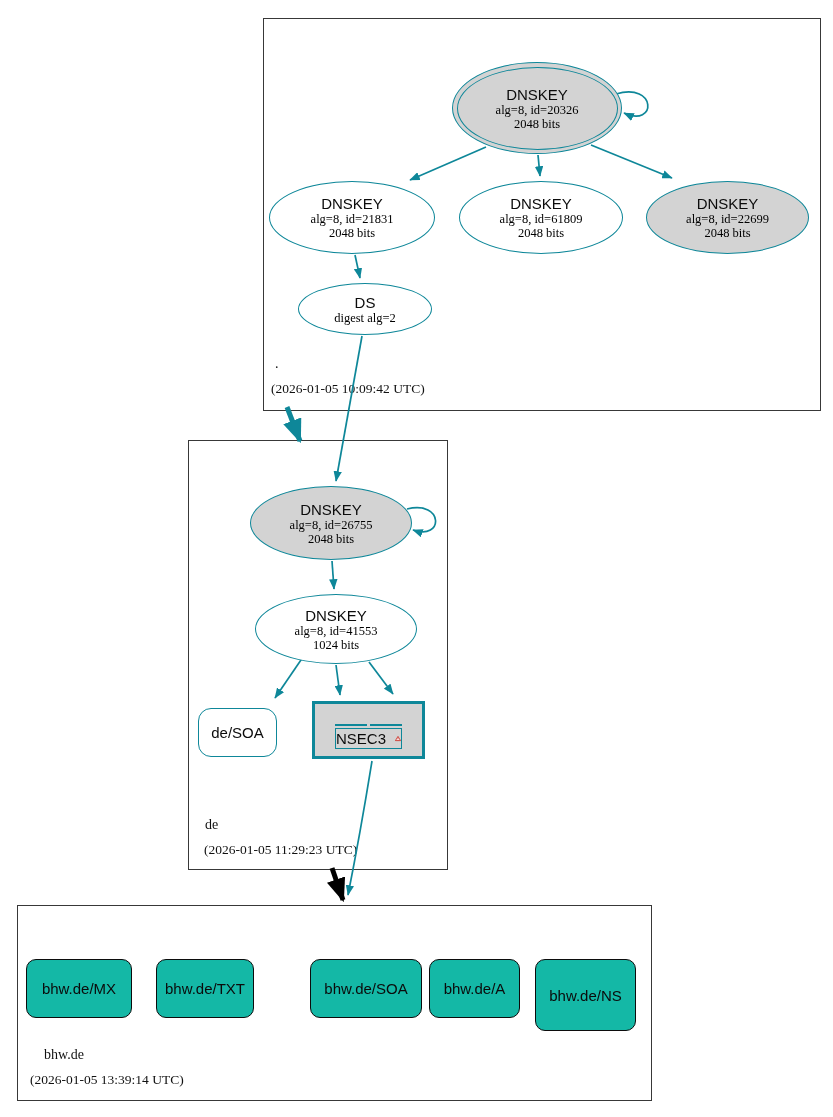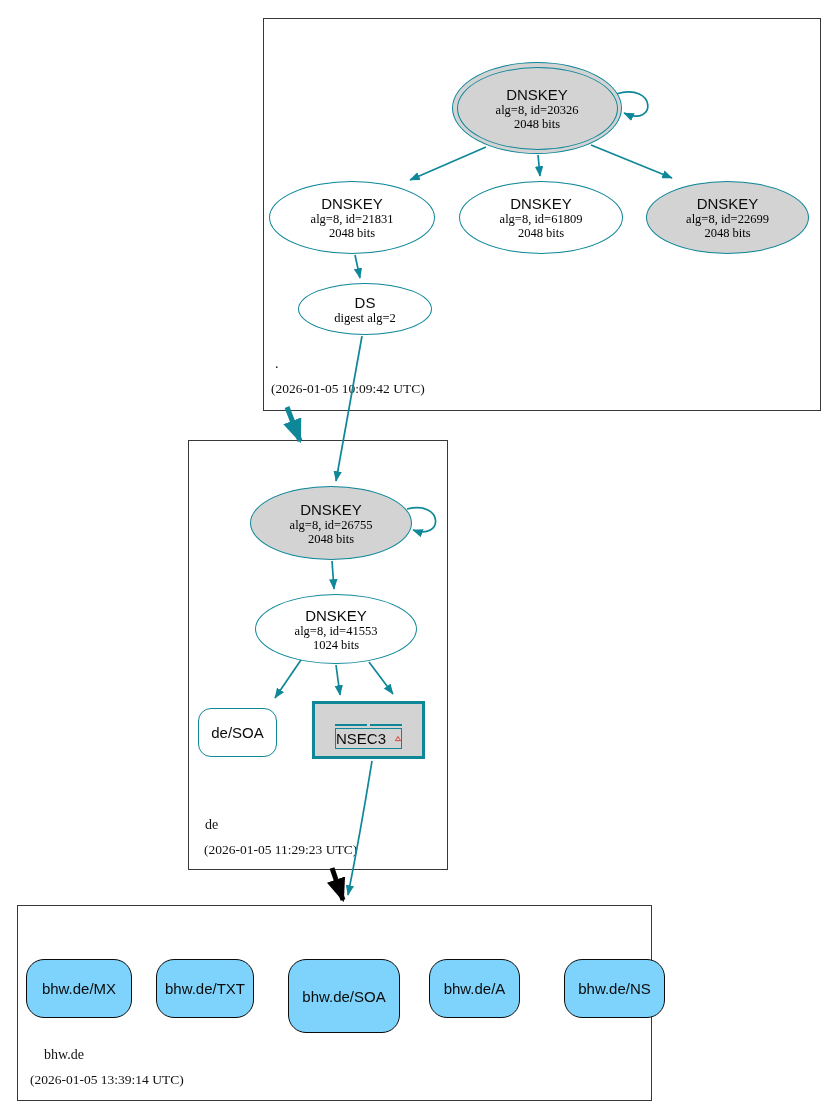--- a/index.html
+++ b/index.html
@@ -11,21 +11,21 @@
   #edges{position:absolute;left:0;top:0;z-index:1;}
   .node{position:absolute;z-index:2;box-sizing:border-box;}
   .ellipse{border:1.8px solid #0e8799;border-radius:50%;background:#fff;
            display:flex;flex-direction:column;align-items:center;justify-content:center;text-align:center;}
   .gray{background:#d3d3d3;}
   .double{padding:0;}
   .ellipse-inner{position:absolute;inset:3.5px;border:1.8px solid #0e8799;border-radius:50%;background:inherit;
            display:flex;flex-direction:column;align-items:center;justify-content:center;text-align:center;}
   .node-title{font:15px "Liberation Sans",sans-serif;line-height:17px;color:#0b0b0b;}
   .node-sub{font:12.5px "Liberation Serif",serif;line-height:14px;color:#000000;}
-  .pill{border:1.7px solid #0c0c0c;border-radius:18px;background:#7dd3fc;
+  .pill{border:1.7px solid #0c0c0c;border-radius:10px;background:#14b8a6;
         display:flex;align-items:center;justify-content:center;
         font:15px "Liberation Sans",sans-serif;color:#0b0b0b;}
   .soa-pill{border:1.8px solid #0e8799;border-radius:13px;background:#fff;
         display:flex;align-items:center;justify-content:center;
         font:15px "Liberation Sans",sans-serif;color:#0b0b0b;}
   .nsec3{border:3px solid #0e8799;background:#d3d3d3;display:flex;flex-direction:column;gap:2px;padding:20px;}
   .nsec3-row{display:flex;gap:3px;height:11px;}
   .nsec3-cell{flex:1;border:1.6px solid #0e8799;background:#d3d3d3;box-sizing:border-box;}
   .nsec3-main{flex:1;border:1.6px solid #0e8799;background:#d3d3d3;box-sizing:border-box;
         display:flex;align-items:center;justify-content:center;gap:9px;
@@ -140,23 +140,23 @@
       </svg>
     </div>
   </div>
 
   <div class="node pill" style="left:26px;top:959px;width:106px;height:59px">
     <span>bhw.de/MX</span>
   </div>
   <div class="node pill" style="left:156px;top:959px;width:98px;height:59px">
     <span>bhw.de/TXT</span>
   </div>
-  <div class="node pill" style="left:288px;top:959px;width:112px;height:74px">
+  <div class="node pill" style="left:310px;top:959px;width:112px;height:59px">
     <span>bhw.de/SOA</span>
   </div>
   <div class="node pill" style="left:429px;top:959px;width:91px;height:59px">
     <span>bhw.de/A</span>
   </div>
-  <div class="node pill" style="left:564px;top:959px;width:101px;height:59px">
+  <div class="node pill" style="left:535px;top:959px;width:101px;height:72px">
     <span>bhw.de/NS</span>
   </div>
 
 </div>
 
 </body></html>

